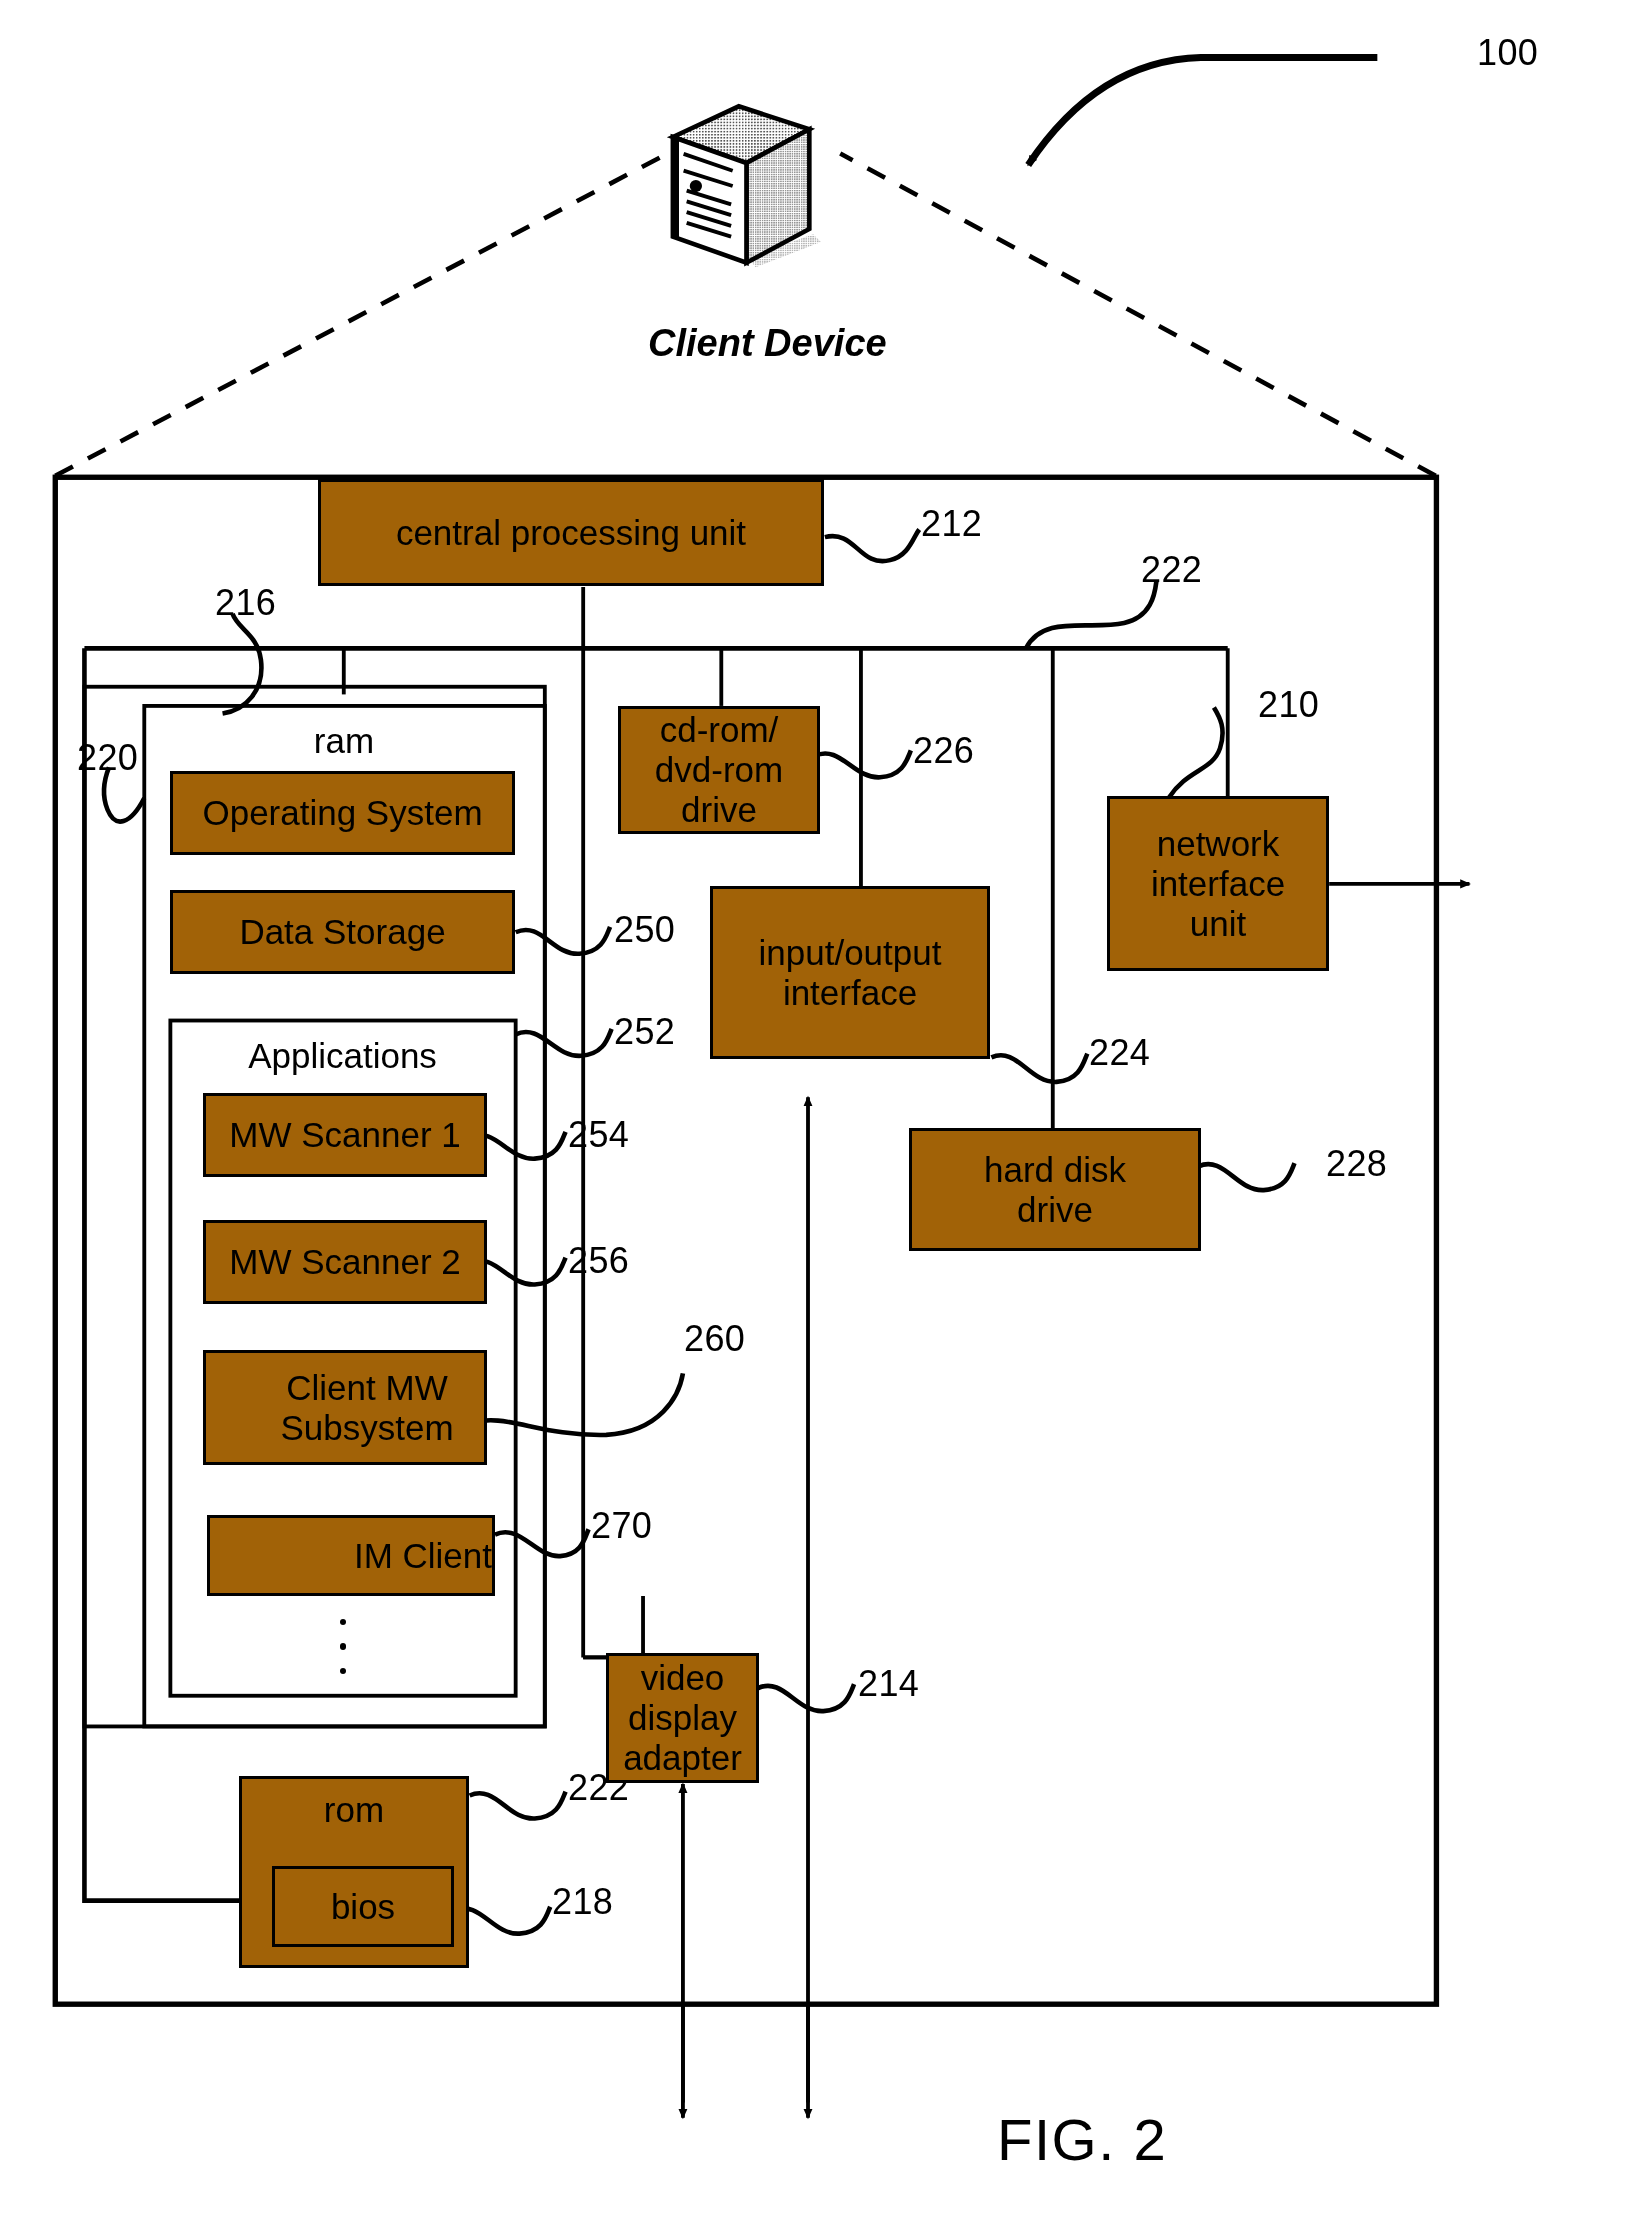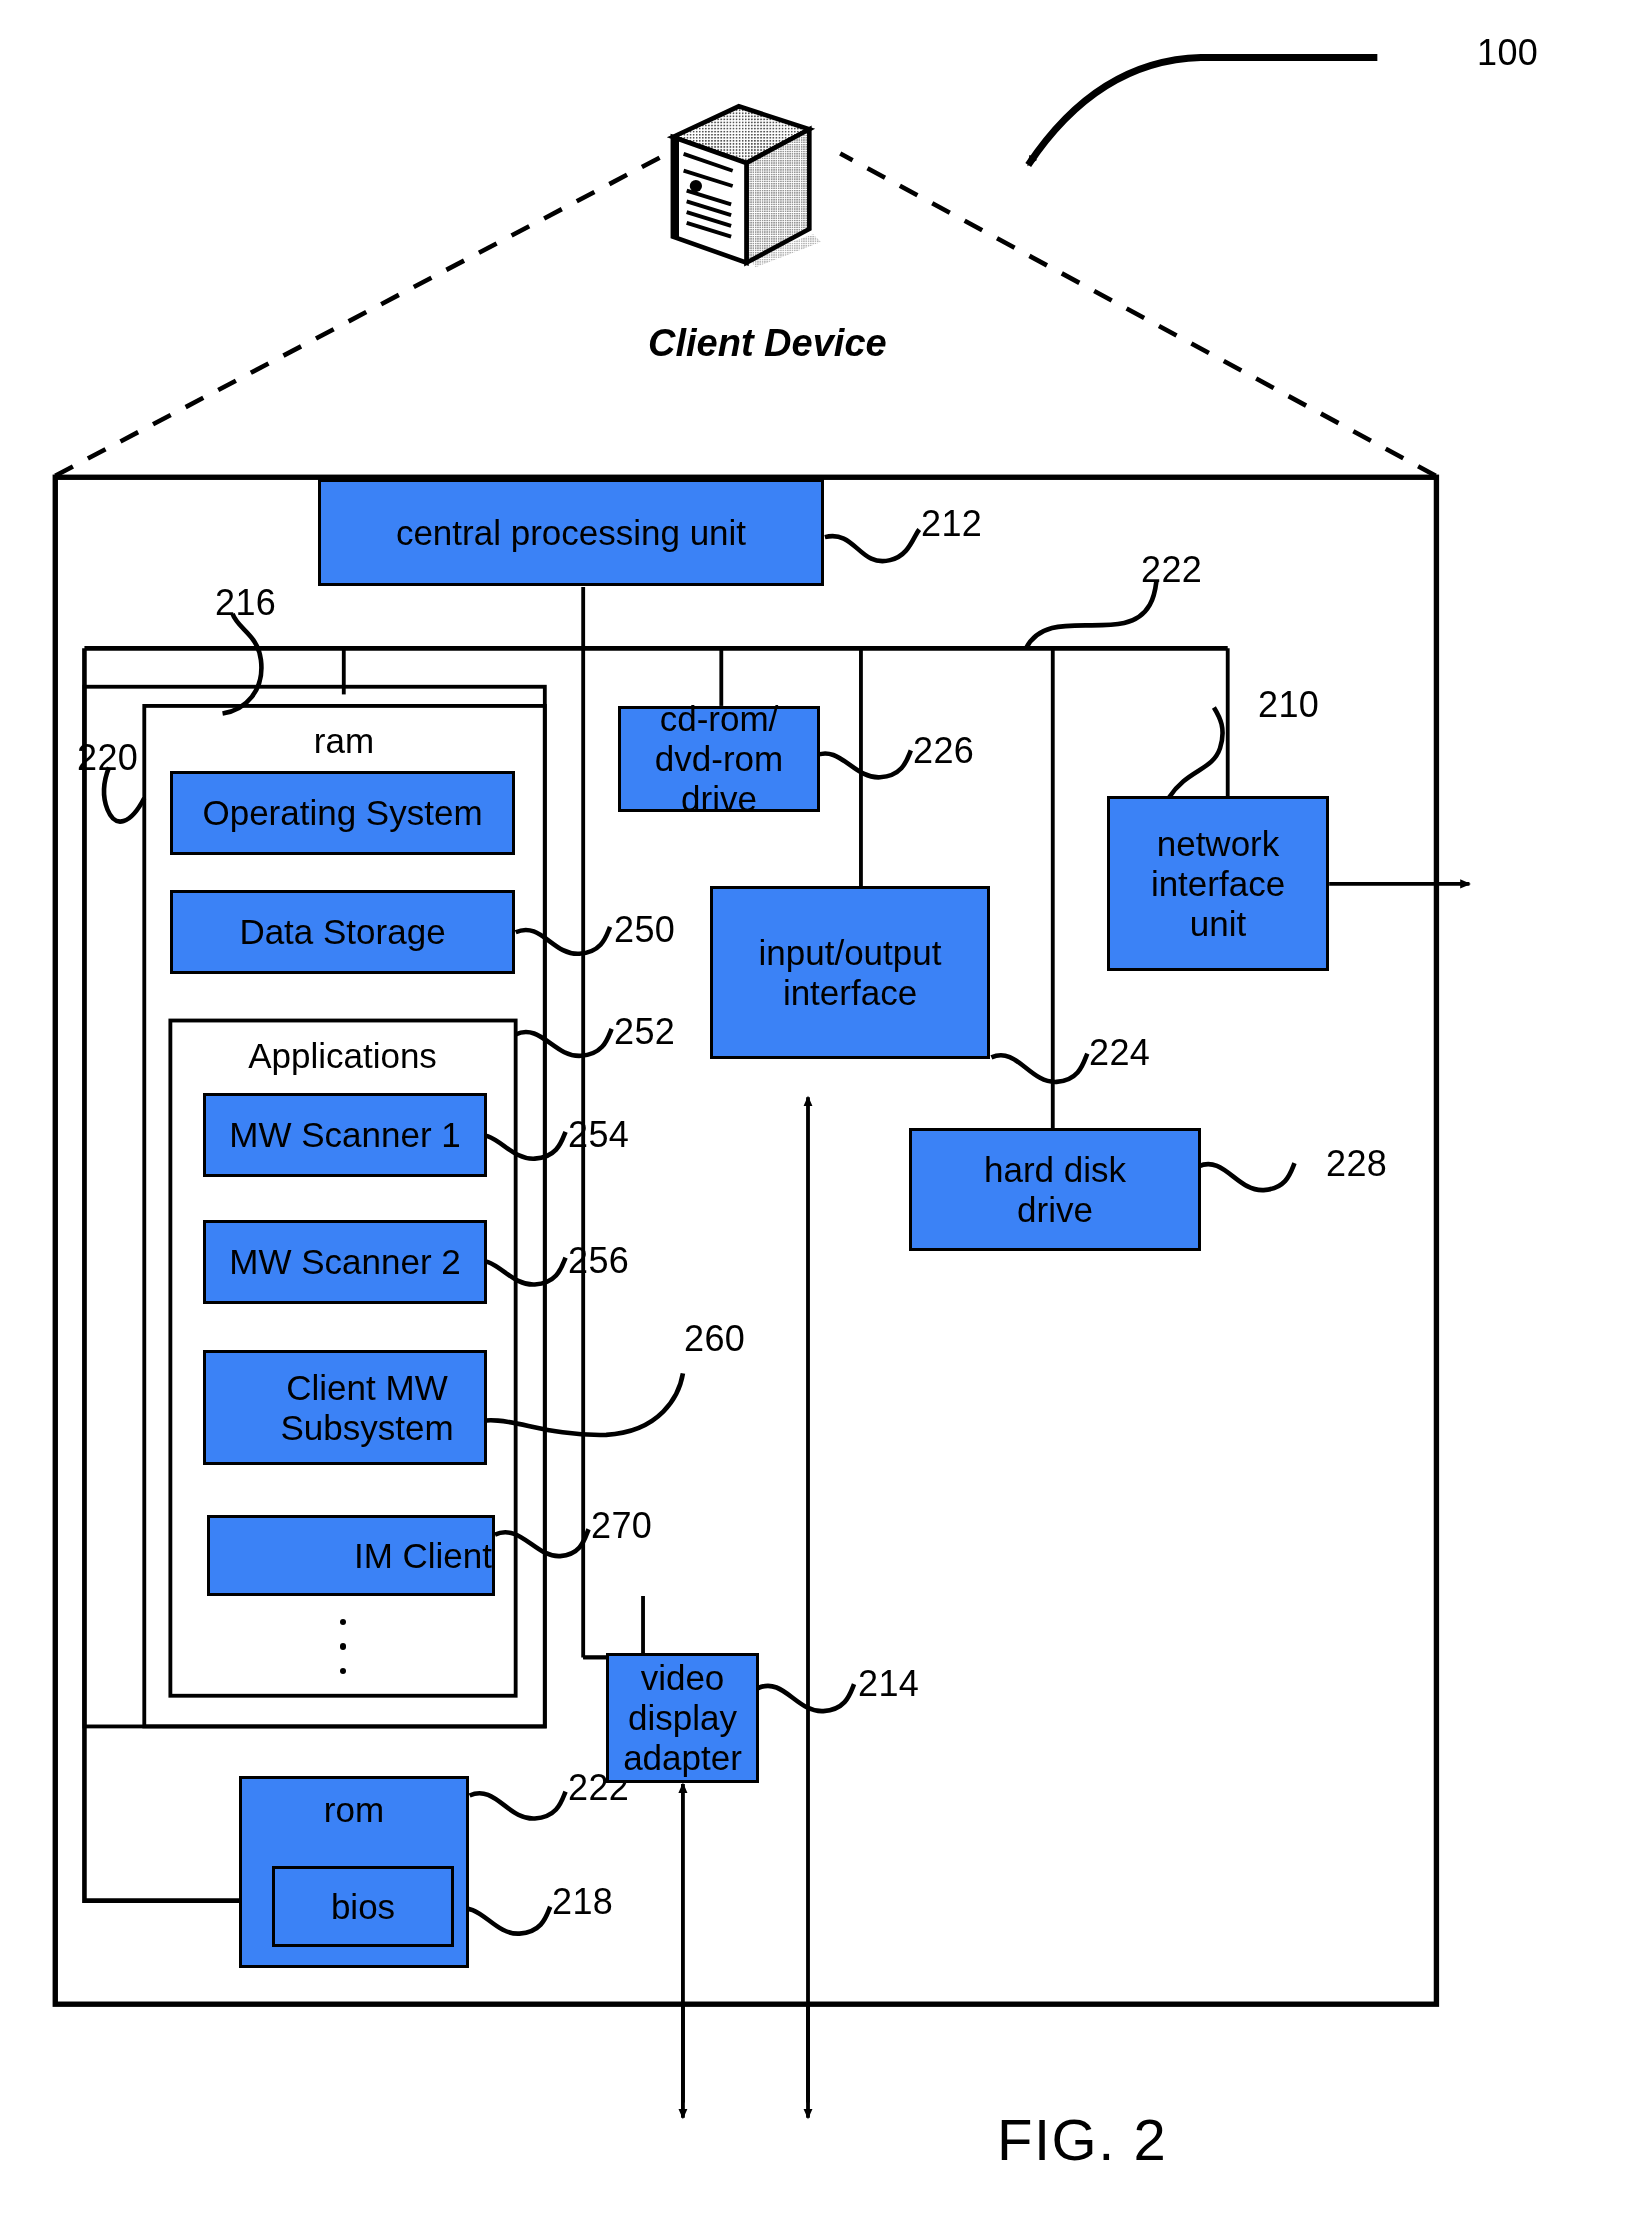--- a/index.html
+++ b/index.html
@@ -1,20 +1,20 @@
 <!DOCTYPE html>
 <html style="font-size:12.3px"><head>
 <meta charset="utf-8">
 <style>
   html,body{margin:0;padding:0;background:#fff;}
   body{width:1649px;height:2239px;position:relative;overflow:hidden;
        font-family:"Liberation Sans","DejaVu Sans",sans-serif;color:#000;}
   #stage{position:absolute;left:0;top:0;width:1649px;height:2239px;padding-left:28px;}
   svg.layer{position:absolute;left:0;top:0;width:1649px;height:2239px;pointer-events:none;}
-  .box{position:absolute;border:3.8px solid #000;background:#3b82f6;box-sizing:border-box;
+  .box{position:absolute;border:3.8px solid #000;background:#a16207;box-sizing:border-box;
        display:flex;align-items:center;justify-content:center;text-align:center;}
   .boxlabel{position:absolute;box-sizing:border-box;display:flex;align-items:center;
             justify-content:center;text-align:center;line-height:1.12;}
   .ref{position:absolute;font-size:36px;letter-spacing:0.4px;white-space:nowrap;}
   .title{position:absolute;font-weight:bold;font-style:italic;font-size:38px;white-space:nowrap;}
   .fig{position:absolute;font-size:58px;letter-spacing:1.5px;white-space:nowrap;}
   .t44{font-size:35px;}
   .dots{position:absolute;display:flex;flex-direction:column;align-items:center;
         justify-content:space-between;}
   .dots i{display:block;width:6.1px;height:6.1px;background:#000;border-radius:50%;}
@@ -207,21 +207,21 @@
        align-items:flex-start;padding-top:10.7px;">
     <span class="t44">rom</span>
   </div>
   <div class="ref" style="left:568px;top:1767px;">222</div>
 
   <div class="box" style="left:272px;top:1866px;width:182px;height:81px;">
     <span class="t44">bios</span>
   </div>
   <div class="ref" style="left:552px;top:1881px;">218</div>
 
-  <div class="box" style="left:618px;top:706px;width:202px;height:106px;">
+  <div class="box" style="left:618px;top:706px;width:202px;height:128px;">
     <span class="t44" style="white-space:pre-line;">cd-rom/
 dvd-rom
 drive</span>
   </div>
   <div class="ref" style="left:913px;top:730px;">226</div>
 
   <div class="box" style="left:710px;top:886px;width:280px;height:173px;">
     <span class="t44" style="white-space:pre-line;">input/output
 interface</span>
   </div>

